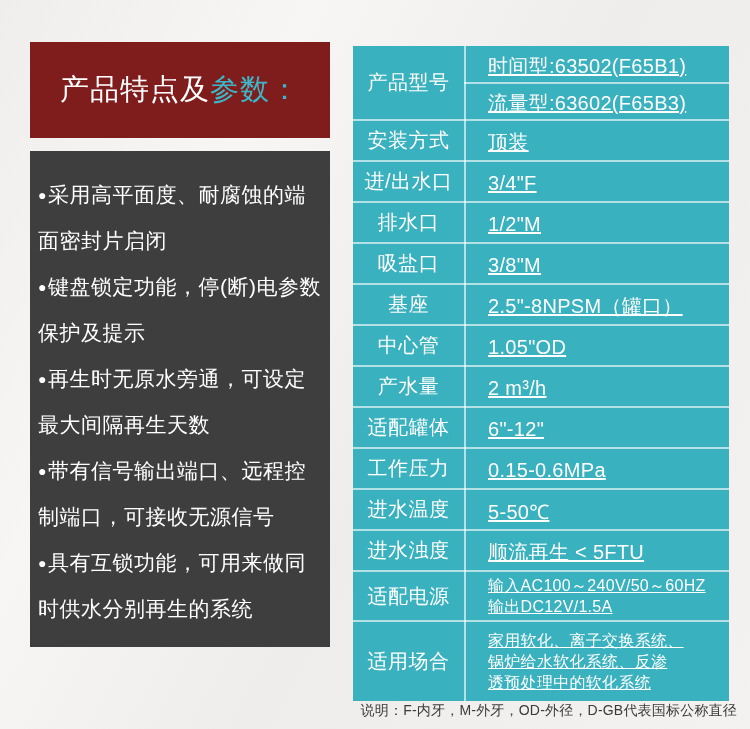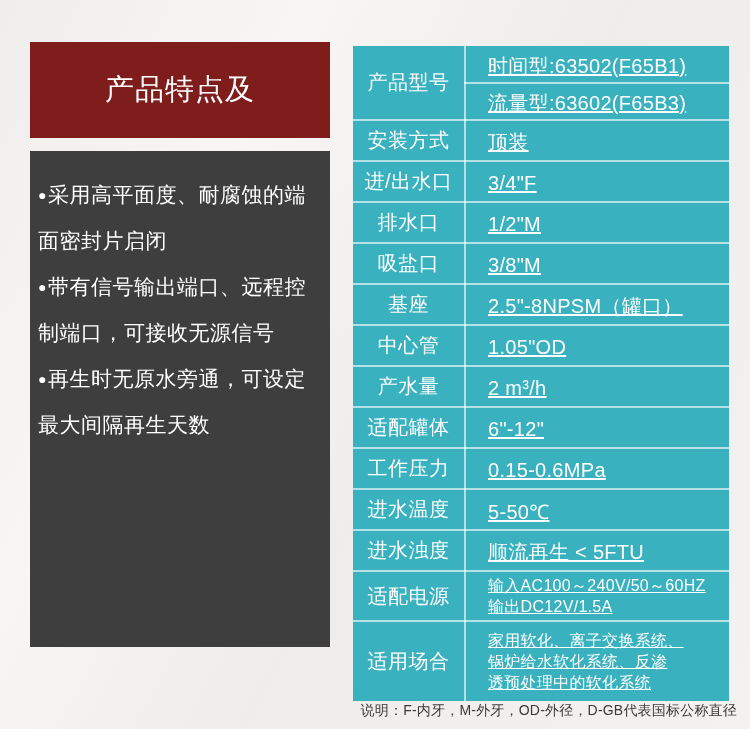--- a/index.html
+++ b/index.html
@@ -94,26 +94,29 @@
     font-size: 14px;
     color: #3a3a3a;
     letter-spacing: 0.2px;
   }
 </style>
 </head>
 <body>
 
 <div class="title-box">
   <span>产品特点及</span>
+    <span class="accent">参数：</span>
 </div>
 
 <div class="features-box">
     <p class="feature"><span class="bullet">●</span><span>采用高平面度、耐腐蚀的端面密封片启闭</span></p>
+    <p class="feature"><span class="bullet">●</span><span>键盘锁定功能，停(断)电参数保护及提示</span></p>
+    <p class="feature"><span class="bullet">●</span><span>再生时无原水旁通，可设定最大间隔再生天数</span></p>
     <p class="feature"><span class="bullet">●</span><span>带有信号输出端口、远程控制端口，可接收无源信号</span></p>
-    <p class="feature"><span class="bullet">●</span><span>再生时无原水旁通，可设定最大间隔再生天数</span></p>
+    <p class="feature"><span class="bullet">●</span><span>具有互锁功能，可用来做同时供水分别再生的系统</span></p>
   </div>
 
 <table class="spec-table">
   <tbody>
       <tr class="model ">
         <td class="lbl" rowspan="2">产品型号</td>
         <td class="val">时间型:63502(F65B1)</td>
       </tr>
       <tr class="model ">
         <td class="val">流量型:63602(F65B3)</td>

